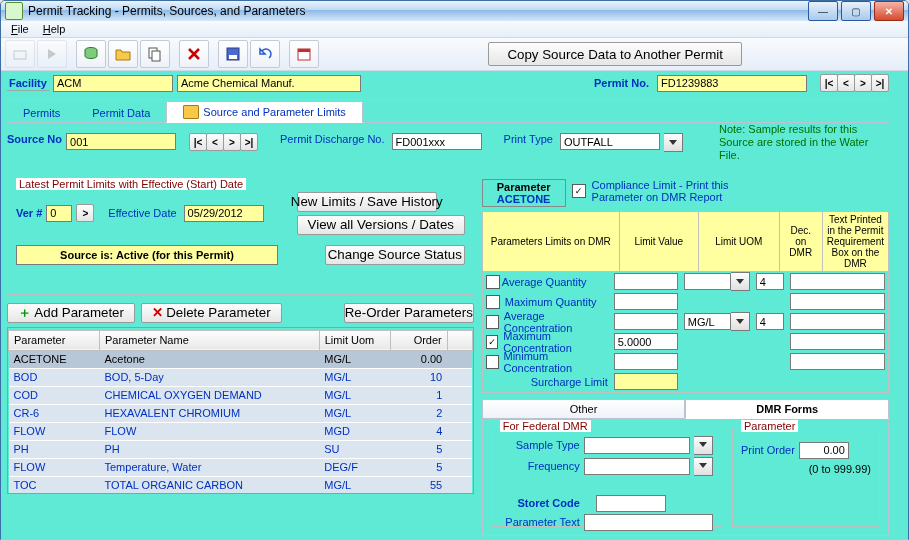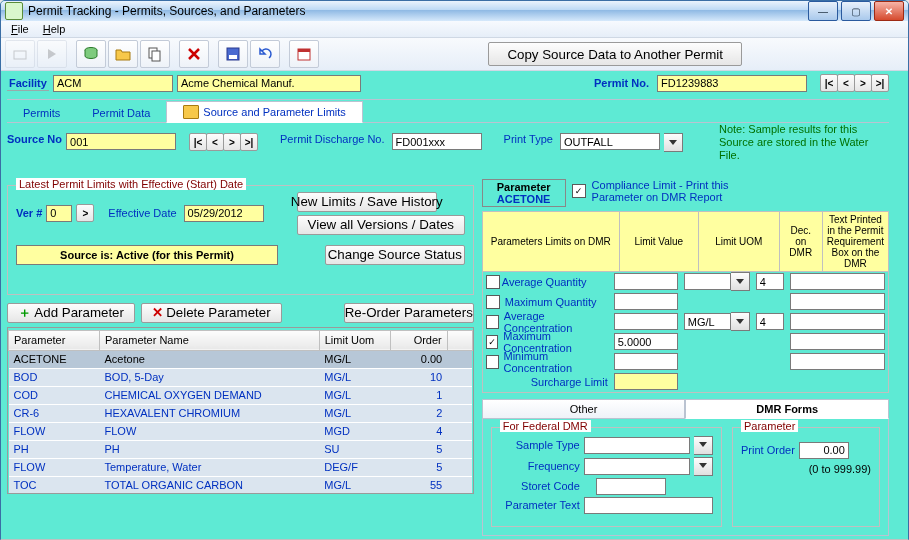--- a/index.html
+++ b/index.html
@@ -466,21 +466,21 @@
             <div class="row" style="gap:4px;margin-top:2px;">
               <span style="width:80px;text-align:right;color:var(--link-blue);">Sample Type</span>
               <span class="field" style="flex:1;"></span>
               <span class="dd"></span>
             </div>
             <div class="row" style="gap:4px;margin-top:2px;">
               <span style="width:80px;text-align:right;color:var(--link-blue);">Frequency</span>
               <span class="field" style="flex:1;"></span>
               <span class="dd"></span>
             </div>
-            <div class="row" style="gap:16px;margin-top:2px;">
+            <div class="row" style="gap:16px;margin-top:19px;font-weight:bold;">
               <span style="width:80px;text-align:right;color:var(--link-blue);">Storet Code</span>
               <span class="field" style="width:70px;"></span>
             </div>
             <div class="row" style="gap:4px;margin-top:2px;">
               <span style="width:80px;text-align:right;color:var(--link-blue);">Parameter Text</span>
               <span class="field" style="flex:1;"></span>
             </div>
           </div>
           <div class="group" style="width:130px;margin-top:0;">
             <span class="group-title" style="color:var(--maroon);">Parameter</span>

